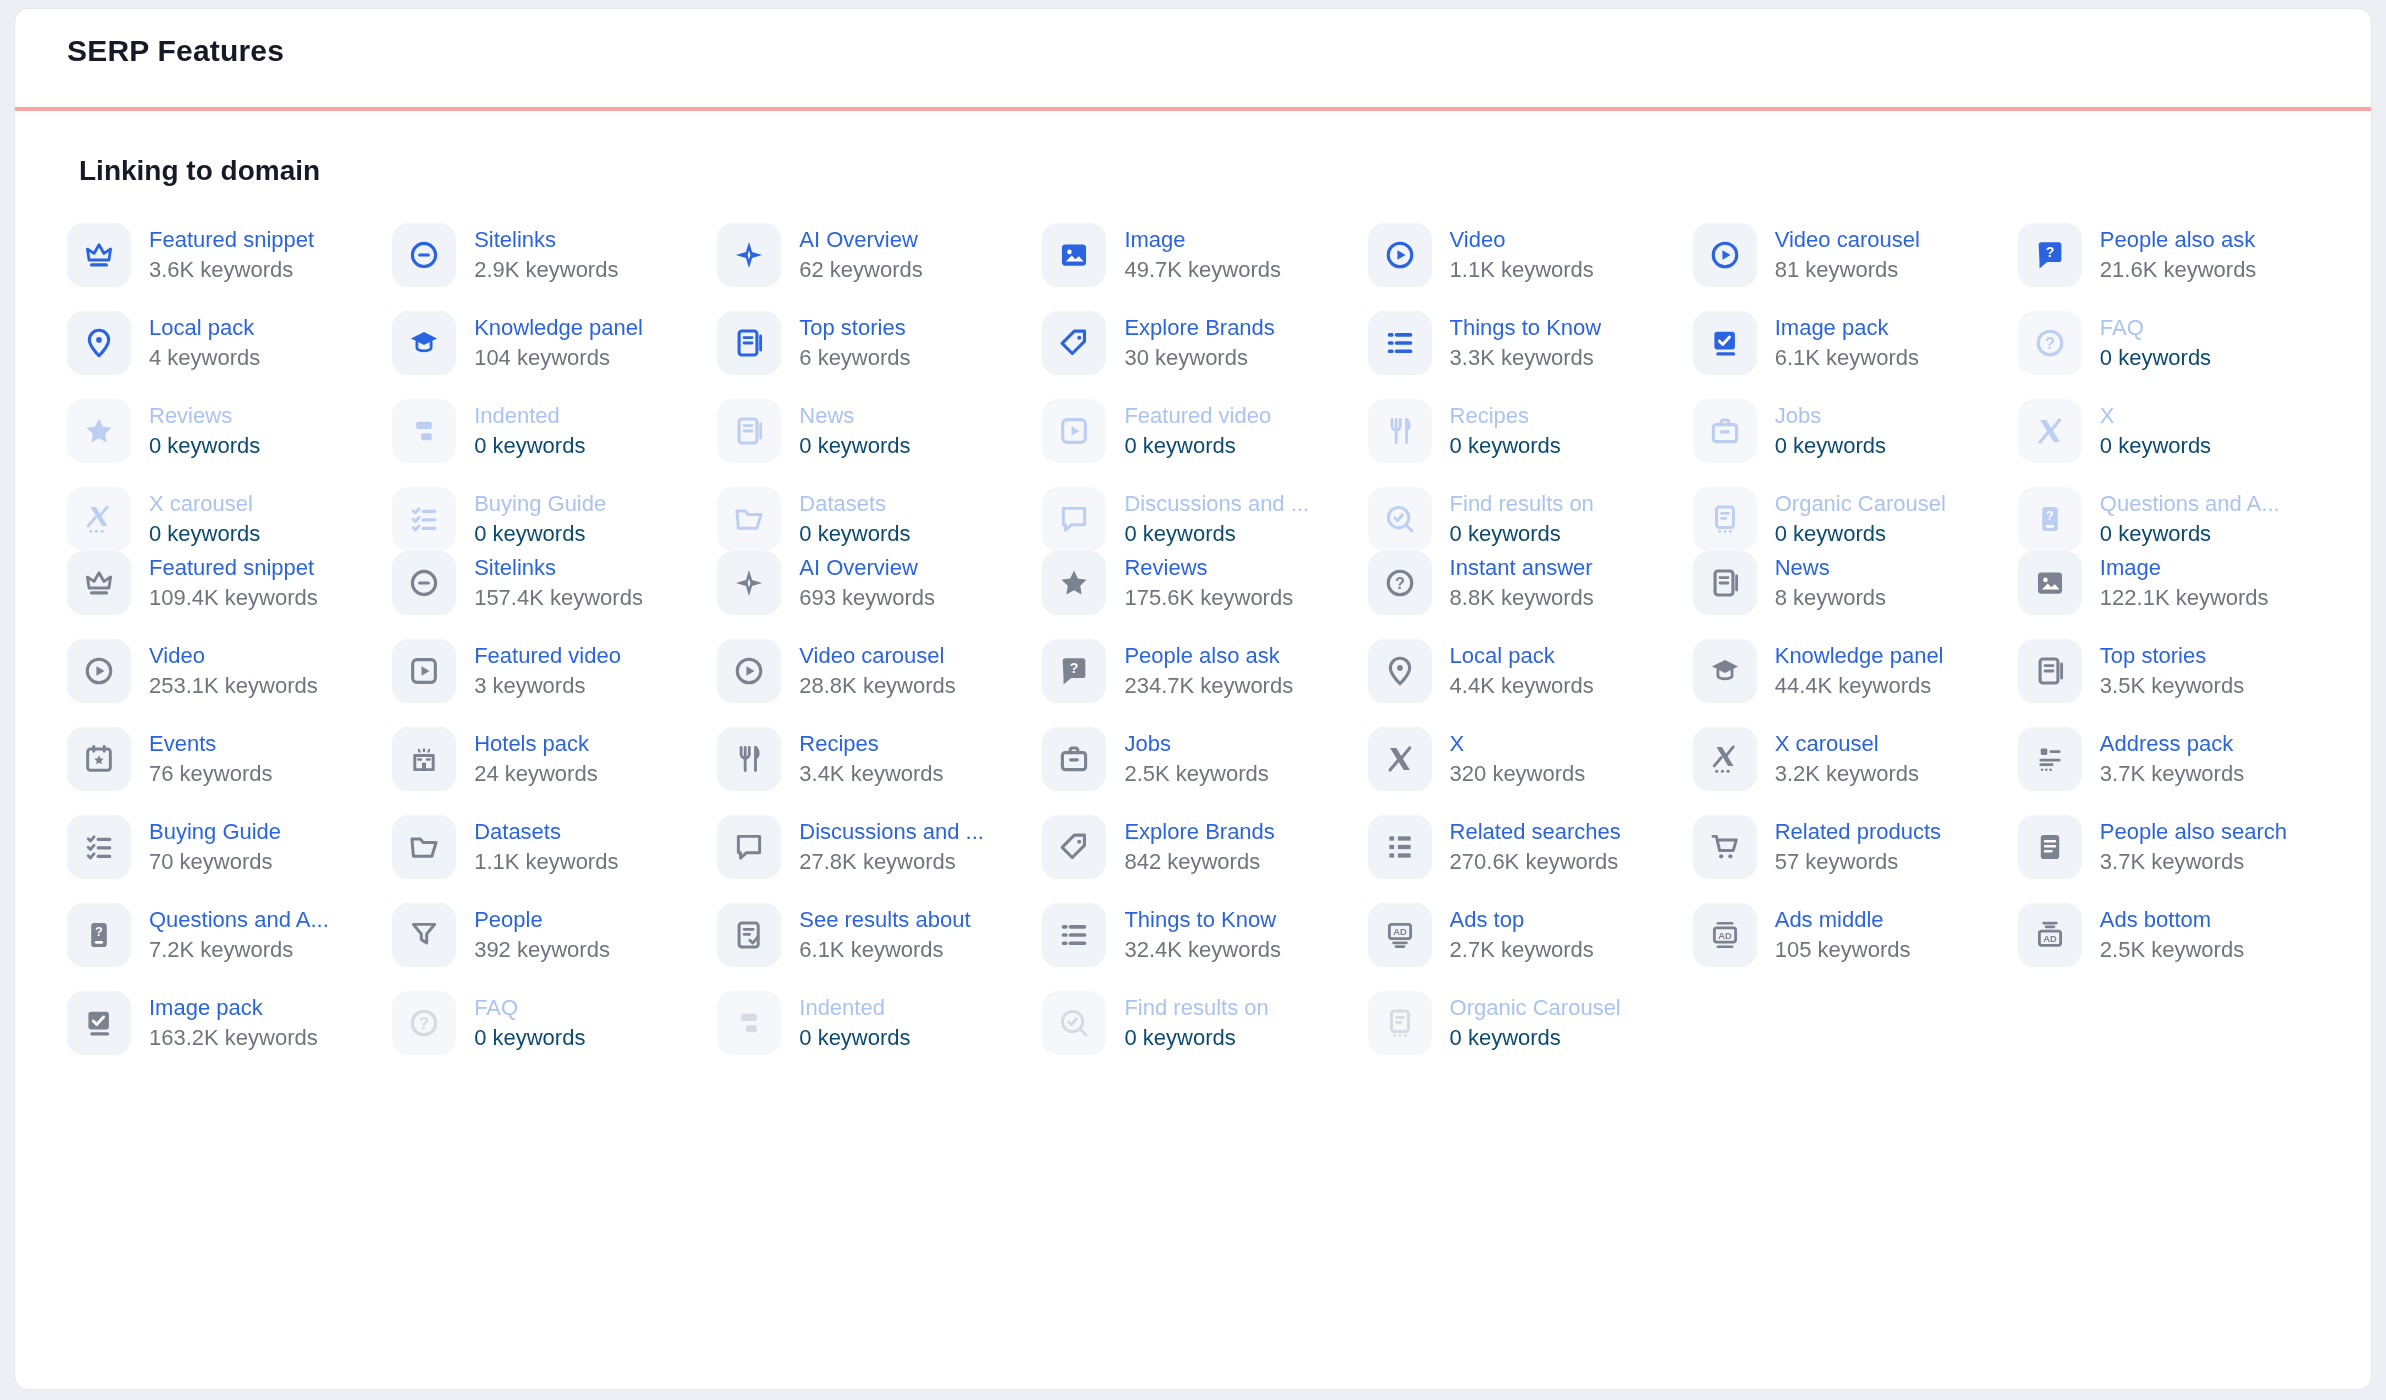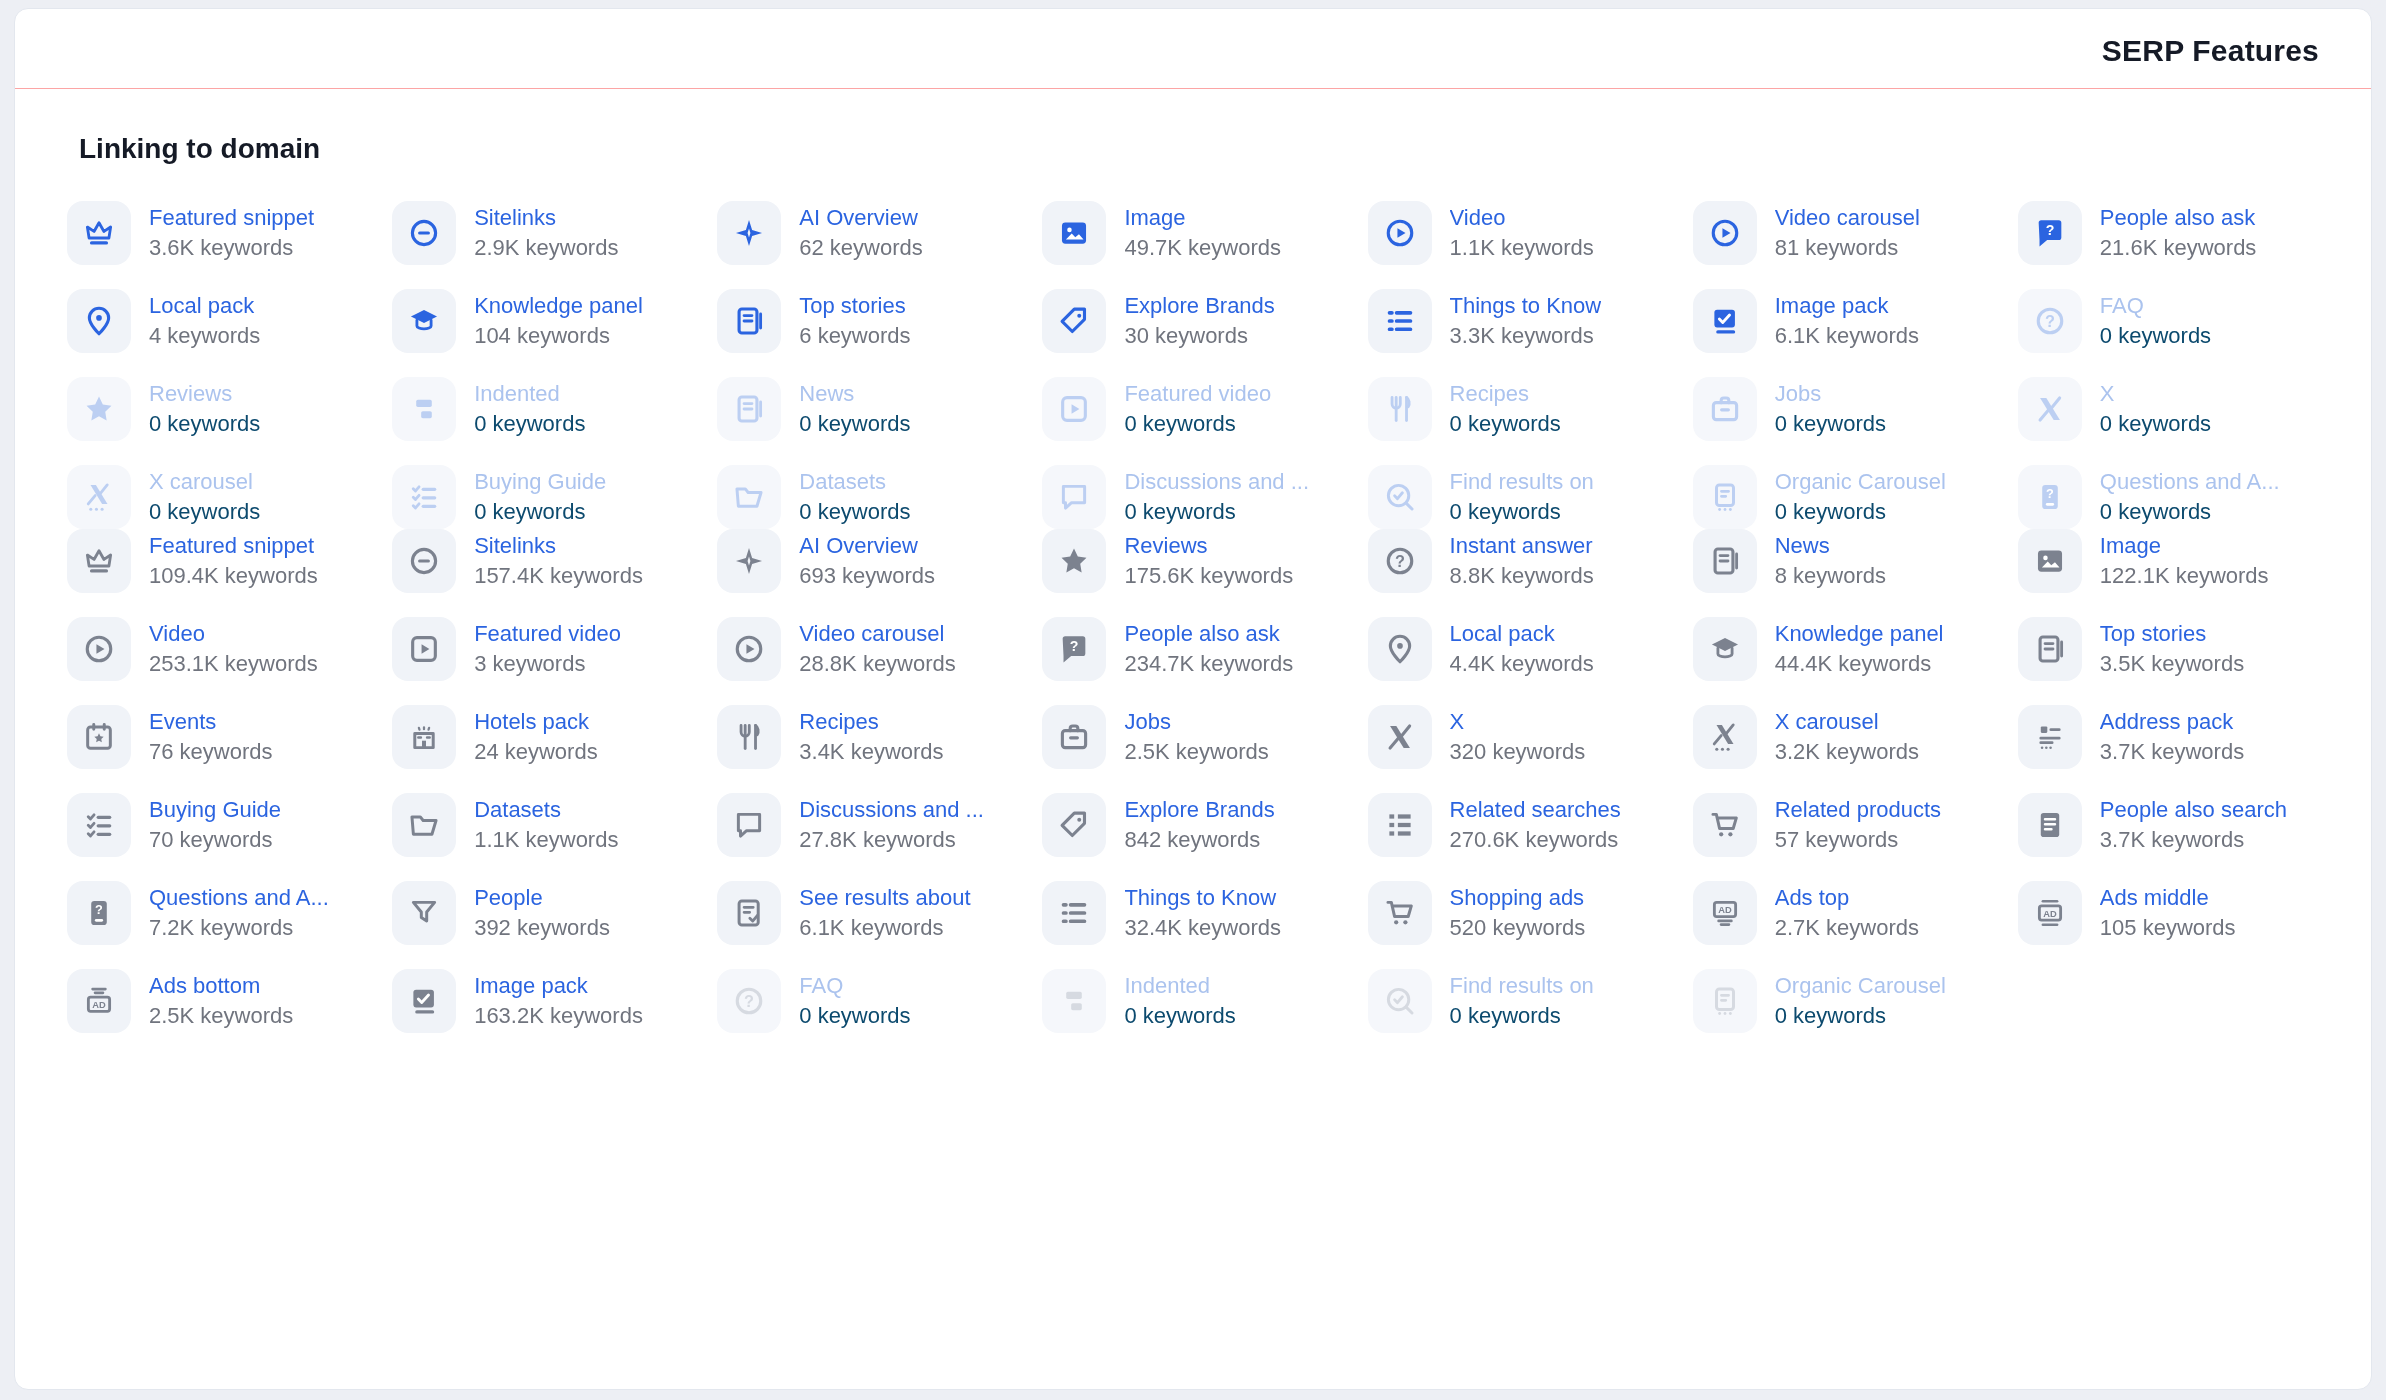--- a/index.html
+++ b/index.html
@@ -1,19 +1,19 @@
 <!DOCTYPE html>
 <html><head>
 <meta charset="utf-8">
 <style>
   html,body{margin:0;padding:0;background:#edeff4;font-family:"Liberation Sans","DejaVu Sans",sans-serif;}
   .stage{position:relative;width:2386px;height:1400px;background:#edeff4;overflow:hidden;}
   .card{position:absolute;left:14px;right:14px;top:8px;bottom:10px;background:#ffffff;
         border:1px solid #e3e7ee;border-radius:14px;overflow:hidden;}
-  .card-header{padding:24px 52px 19px 52px;border-bottom:1px solid #fca5a5;text-align:right;}
+  .card-header{padding:24px 52px 38px 52px;border-bottom:4px solid #fca5a5;}
   .card-header h1{margin:0;font-size:30px;line-height:36px;font-weight:bold;color:#151a26;letter-spacing:.2px;}
   .card-body{padding:6px 52px 0 52px;}
   .section-title{margin:38px 0 36px 12px;font-size:28px;line-height:32px;font-weight:bold;color:#151a26;}
   .grid{display:grid;grid-template-columns:repeat(7,1fr);row-gap:36px;column-gap:12px;gap:24px;}
   .item{display:flex;align-items:flex-start;min-height:64px;}
   .tile{flex:0 0 64px;width:64px;height:64px;border-radius:16px;background:#f0f3f8;
         display:flex;align-items:center;justify-content:center;}
   .item .txt{margin-left:18px;padding-top:2px;min-width:0;}
   .label{display:block;font-size:22px;line-height:30px;color:#2b64e0;text-decoration:none;
          white-space:nowrap;overflow:hidden;text-overflow:ellipsis;max-width:250px;cursor:pointer;}
@@ -797,33 +797,20 @@
                 </svg>
               </div>
               <div class="txt">
                 <a class="label">Things to Know</a>
                 <div class="count">32.4K keywords</div>
               </div>
             </div>
             <div class="item">
               <div class="tile">
                 <svg viewBox="0 0 24 24" width="34" height="34">
-                  <path d="M3.5 4.5h2.4l2.3 10h9.6L20 7H7" stroke="currentColor" fill="none" stroke-linecap="round" stroke-linejoin="round" stroke-width="2.1"></path>
-                  <circle cx="9.3" cy="18.6" r="1.5" fill="currentColor"></circle>
-                  <circle cx="15.8" cy="18.6" r="1.5" fill="currentColor"></circle>
-                </svg>
-              </div>
-              <div class="txt">
-                <a class="label">Shopping ads</a>
-                <div class="count">520 keywords</div>
-              </div>
-            </div>
-            <div class="item">
-              <div class="tile">
-                <svg viewBox="0 0 24 24" width="34" height="34">
                   <rect x="4.5" y="4.5" width="15" height="10" rx="1.6" stroke="currentColor" fill="none" stroke-linecap="round" stroke-linejoin="round" stroke-width="2"></rect>
                   <text x="12" y="12" font-size="6.6" font-weight="bold" text-anchor="middle" fill="currentColor" font-family="sans-serif">AD</text>
                   <path d="M7.5 17.6h9M9.2 20.2h5.6" stroke="currentColor" fill="none" stroke-linecap="round" stroke-linejoin="round" stroke-width="1.9"></path>
                 </svg>
               </div>
               <div class="txt">
                 <a class="label">Ads top</a>
                 <div class="count">2.7K keywords</div>
               </div>
             </div>

